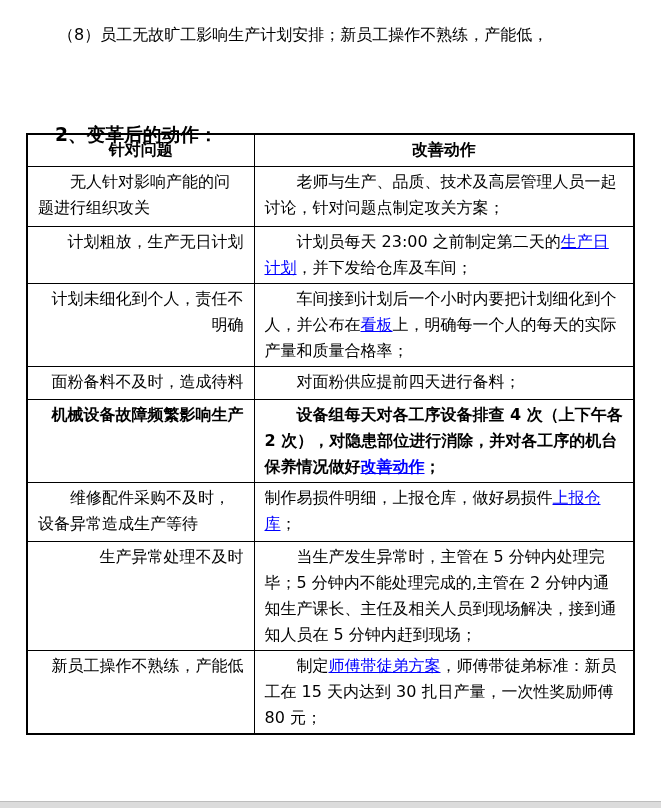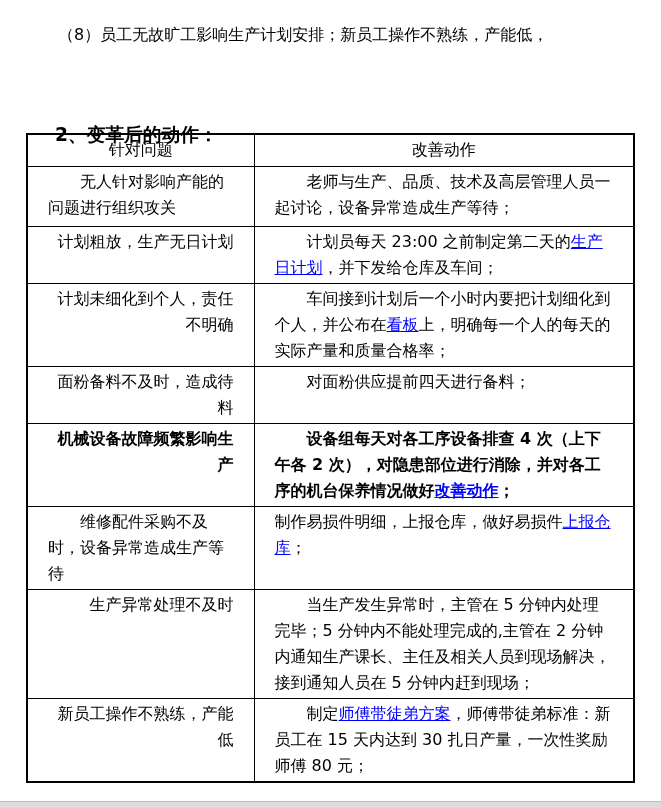--- a/index.html
+++ b/index.html
@@ -40,31 +40,31 @@
     width: 607px;
     border-collapse: collapse;
     table-layout: fixed;
     border: 2px solid #000000;
   }
   table.change-table col.c1 { width: 227px; }
   table.change-table col.c2 { width: 380px; }
   .cell {
     border: 1px solid #000000;
     vertical-align: top;
-    padding: 2px 20px;
+    padding: 2px 10px;
     line-height: 26px;
     font-size: 16px;
     overflow: hidden;
   }
   .header-cell {
     border: 1px solid #000000;
     height: 31px;
     text-align: center;
     vertical-align: middle;
-    font-weight: normal;
+    font-weight: bold;
     font-size: 16px;
     padding: 0 8px;
   }
   .problem.center { text-align: right; }
   .problem.indent { text-align: left; text-indent: 32px; }
   .action { text-align: left; }
   .action.indent { text-indent: 32px; }
   a.doclink {
     color: #0000ff;
     text-decoration: underline;
@@ -96,21 +96,21 @@
       </colgroup>
     <thead>
       <tr>
         <th class="header-cell">针对问题</th>
         <th class="header-cell">改善动作</th>
       </tr>
     </thead>
     <tbody>
         <tr style="height: 60px;">
           <td class="cell problem indent">无人针对影响产能的问题进行组织攻关</td>
-          <td class="cell action indent"><span>老师与生产、品质、技术及高层管理人员一起讨论，设备异常造成生产等待；</span></td>
+          <td class="cell action indent"><span>老师与生产、品质、技术及高层管理人员一起讨论，针对问题点制定攻关方案；</span></td>
         </tr>
         <tr style="height: 57px;">
           <td class="cell problem center">计划粗放，生产无日计划</td>
           <td class="cell action indent"><span>计划员每天 23:00 之前制定第二天的</span><a class="doclink" href="#">生产日计划</a><span>，并下发给仓库及车间；</span></td>
         </tr>
         <tr style="height: 83px;">
           <td class="cell problem center">计划未细化到个人，责任不明确</td>
           <td class="cell action indent"><span>车间接到计划后一个小时内要把计划细化到个人，并公布在</span><a class="doclink" href="#">看板</a><span>上，明确每一个人的每天的实际产量和质量合格率；</span></td>
         </tr>
         <tr style="height: 33px;">

